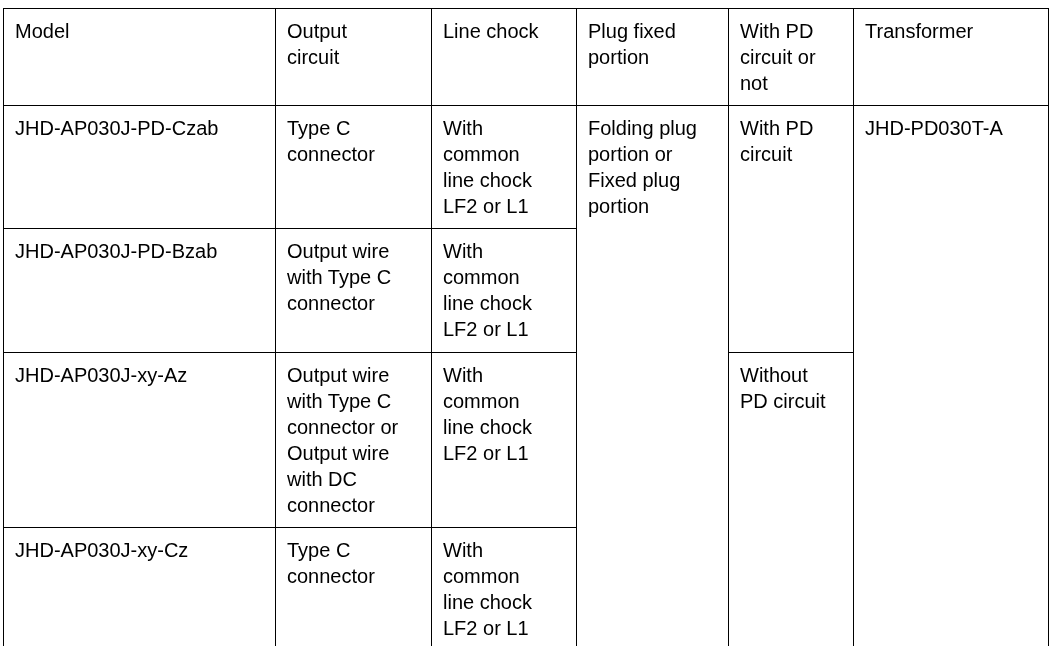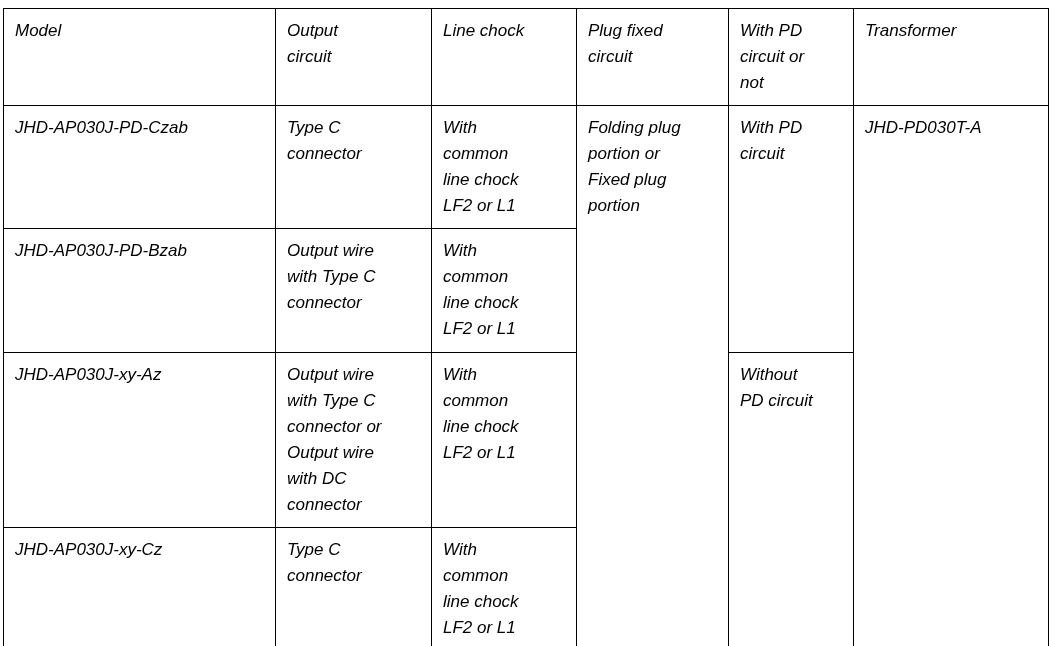--- a/index.html
+++ b/index.html
@@ -26,27 +26,26 @@
     top: 8px;
     width: 1045px;
     border-collapse: collapse;
     table-layout: fixed;
     background: #ffffff;
   }
   table.spec-table td {
     border: 1px solid #000000;
     vertical-align: top;
     padding: 9px 9px 9px 11px;
-    font-size: 17px;
+    font-size: 20px;
     line-height: 26px;
     font-family: "Liberation Sans", sans-serif;
     color: #000000;
     font-weight: normal;
     word-wrap: break-word;
-    font-style: italic;
   }
   
   .col-model    { width: 272px; }
   .col-output   { width: 156px; }
   .col-chock    { width: 145px; }
   .col-plug     { width: 152px; }
   .col-pd       { width: 125px; }
   .col-trans    { width: 195px; }
 
   tr.header-row td { height: 72px; }
@@ -79,21 +78,21 @@
         </td>
         <td>
           <span class="cell-text">Output
 circuit</span>
         </td>
         <td>
           <span class="cell-text">Line chock</span>
         </td>
         <td>
           <span class="cell-text">Plug fixed
-circuit</span>
+portion</span>
         </td>
         <td>
           <span class="cell-text">With PD
 circuit or
 not</span>
         </td>
         <td>
           <span class="cell-text">Transformer</span>
         </td>
       </tr>

